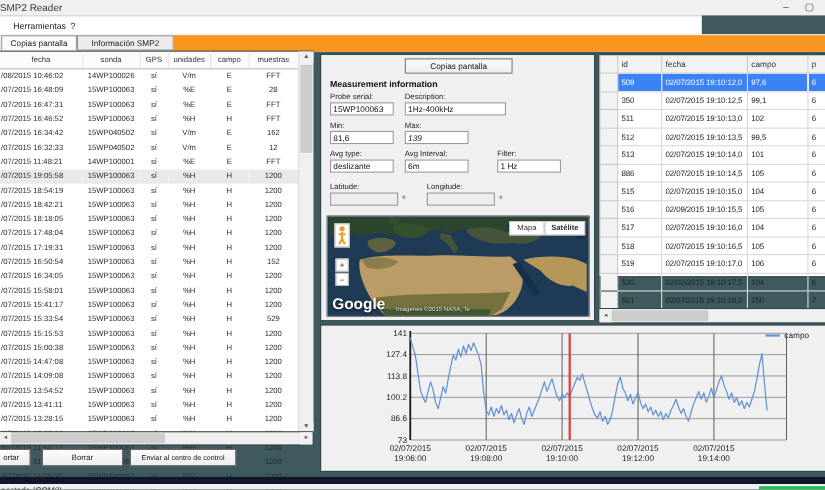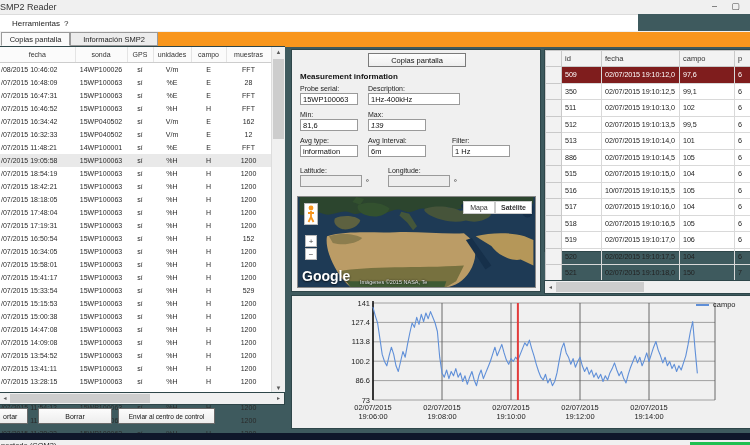--- a/index.html
+++ b/index.html
@@ -58,21 +58,21 @@
   .gmap-attr{position:absolute;left:62px;bottom:2px;font-size:5.5px;color:#e4e4e4;
              text-shadow:0 0 2px #000;white-space:nowrap;}
   
   #right-panel{left:545px;top:50px;width:205px;height:201px;background:#fff;}
   #right-table{border-collapse:collapse;table-layout:fixed;width:249px;}
   #right-table th{height:13px;font-size:7.5px;font-weight:normal;color:#333;background:#f2f2f2;
                   border:1px solid #c9c9c9;text-align:left;padding-left:3px;white-space:nowrap;overflow:hidden;}
   #right-table td{height:13.5px;font-size:7.2px;color:#222;border:1px solid #d9d9d9;
                   padding-left:3px;white-space:nowrap;overflow:hidden;letter-spacing:-0.1px;}
   #right-table td.rowhdr{background:#f2f2f2;border-color:#c9c9c9;}
-  #right-table tr.sel td{background:#7f1d1d;color:#fff;}
+  #right-table tr.sel td{background:#3b82f6;color:#fff;}
   #right-table tr.sel td.rowhdr{background:#f2f2f2;}
   
   #chart-panel{left:292px;top:296px;width:458px;height:132px;padding-left:28px;}
   .legend{position:absolute;left:404px;top:4px;display:flex;align-items:center;font-size:7.5px;color:#222;}
   .legend .dash{width:13px;height:2px;background:#5f8fd8;margin-right:4px;}
   
   .statusbar{position:absolute;left:0;top:433px;width:750px;height:12px;background:#f0f0f0;
              border-top:7px solid #0f172a;font-size:7.5px;color:#222;line-height:12px;}
   .status-green{position:absolute;left:690px;top:2px;width:62px;height:8px;background:#1fc050;}
   text{font-family:"Liberation Sans",sans-serif;}
@@ -390,21 +390,21 @@
     <div class="fbox" style="left:8px;top:43px;width:58px;">15WP100063</div>
     <div class="flabel" style="left:76px;top:35px;">Description:</div>
     <div class="fbox" style="left:76px;top:43px;width:92px;">1Hz-400kHz</div>
 
     <div class="flabel" style="left:8px;top:61px;">Min:</div>
     <div class="fbox" style="left:8px;top:69px;width:58px;">81,6</div>
     <div class="flabel" style="left:76px;top:61px;">Max:</div>
     <div class="fbox" style="left:76px;top:69px;width:58px;font-style:italic;">139</div>
 
     <div class="flabel" style="left:8px;top:87px;">Avg type:</div>
-    <div class="fbox" style="left:8px;top:95px;width:58px;">information</div>
+    <div class="fbox" style="left:8px;top:95px;width:58px;">deslizante</div>
     <div class="flabel" style="left:76px;top:87px;">Avg Interval:</div>
     <div class="fbox" style="left:76px;top:95px;width:58px;">6m</div>
     <div class="flabel" style="left:160px;top:87px;">Filter:</div>
     <div class="fbox" style="left:160px;top:95px;width:58px;">1 Hz</div>
 
     <div class="flabel" style="left:8px;top:117px;">Latitude:</div>
     <div class="fbox dis" style="left:8px;top:125px;width:62px;"></div>
     <div class="flabel" style="left:74px;top:128px;">º</div>
     <div class="flabel" style="left:96px;top:117px;">Longitude:</div>
     <div class="fbox dis" style="left:96px;top:125px;width:62px;"></div>
@@ -508,21 +508,21 @@
             <tr>
               <td class="rowhdr"></td>
               <td>515</td>
               <td>02/07/2015 19:10:15,0</td>
               <td>104</td>
               <td>6</td>
             </tr>
             <tr>
               <td class="rowhdr"></td>
               <td>516</td>
-              <td>10/07/2015 19:10:15,5</td>
+              <td>02/09/2015 19:10:15,5</td>
               <td>105</td>
               <td>6</td>
             </tr>
             <tr>
               <td class="rowhdr"></td>
               <td>517</td>
               <td>02/07/2015 19:10:16,0</td>
               <td>104</td>
               <td>6</td>
             </tr>

